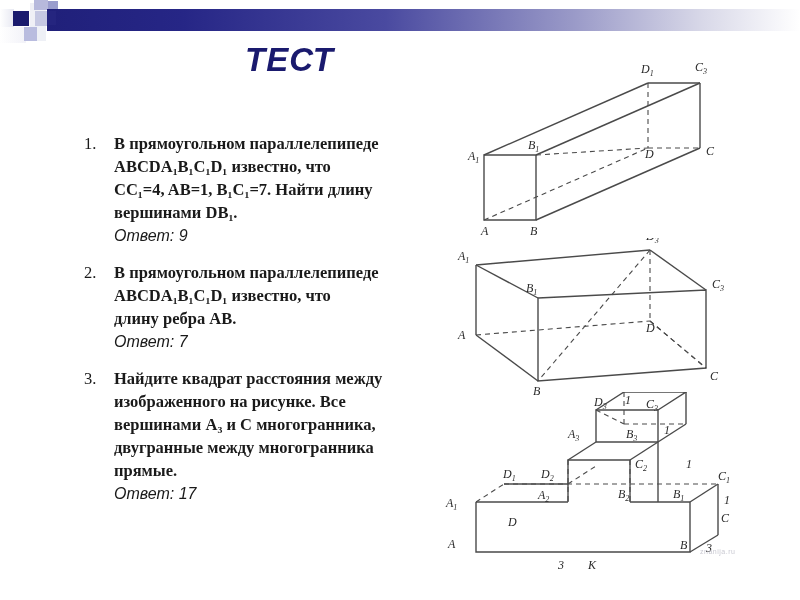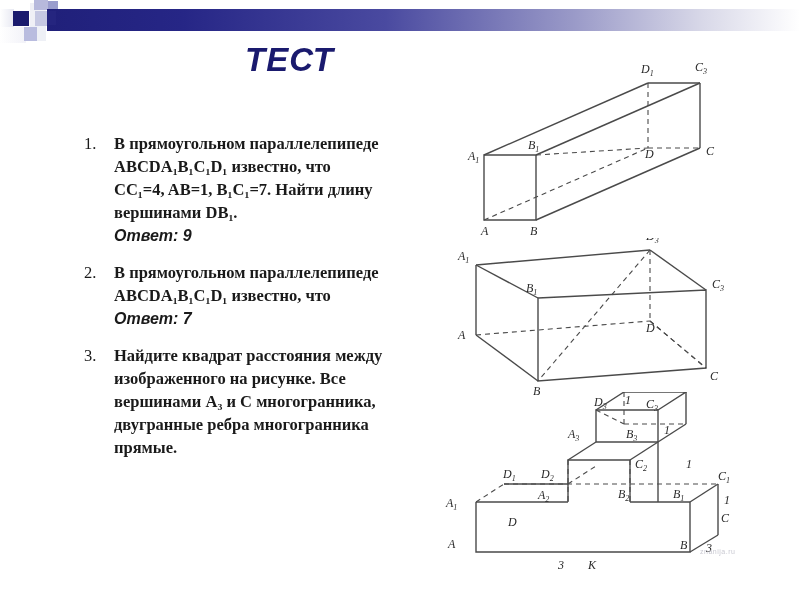--- a/index.html
+++ b/index.html
@@ -83,21 +83,20 @@
     font-size: 16.5px;
     line-height: 23px;
   }
   .p-line { white-space: nowrap; font-weight: bold; }
   .p-answer {
     font-family: "Liberation Sans", sans-serif;
     font-style: italic;
     font-size: 16px;
     line-height: 22px;
     margin-top: 1px;
-    font-weight: bold;
   }
 
   
   .figures {
     position: absolute;
     left: 418px;
     top: 40px;
     width: 382px;
     height: 560px;
   }
@@ -166,32 +165,34 @@
       <div class="p-line">вершинами DB₁.</div>
       <div class="p-answer">Ответ: 9</div>
     </div>
   </div>
 
   <div class="problem" style="margin-top:13px;">
     <div class="p-num">2.</div>
     <div class="p-body">
       <div class="p-line">В прямоугольном параллелепипеде</div>
       <div class="p-line">ABCDA₁B₁C₁D₁ известно, что</div>
+      <div class="p-line">длину ребра AB.</div>
       <div class="p-answer">Ответ: 7</div>
     </div>
   </div>
 
   <div class="problem" style="margin-top:11px;">
     <div class="p-num">3.</div>
     <div class="p-body">
       <div class="p-line">Найдите квадрат расстояния между</div>
       <div class="p-line">изображенного на рисунке. Все</div>
       <div class="p-line">вершинами A₃ и C многогранника,</div>
-      <div class="p-line">двугранные ребра многогранника</div>
+      <div class="p-line">двугранные между многогранника</div>
       <div class="p-line">прямые.</div>
+      <div class="p-answer">Ответ: 17</div>
     </div>
   </div>
 </div>
 
 <div class="figures">
 
   <svg class="fig fig1" viewBox="0 0 382 195">
 
     <path class="edge" d="M 66,175 L 118,175 L 118,110 L 66,110 Z"></path>
 

